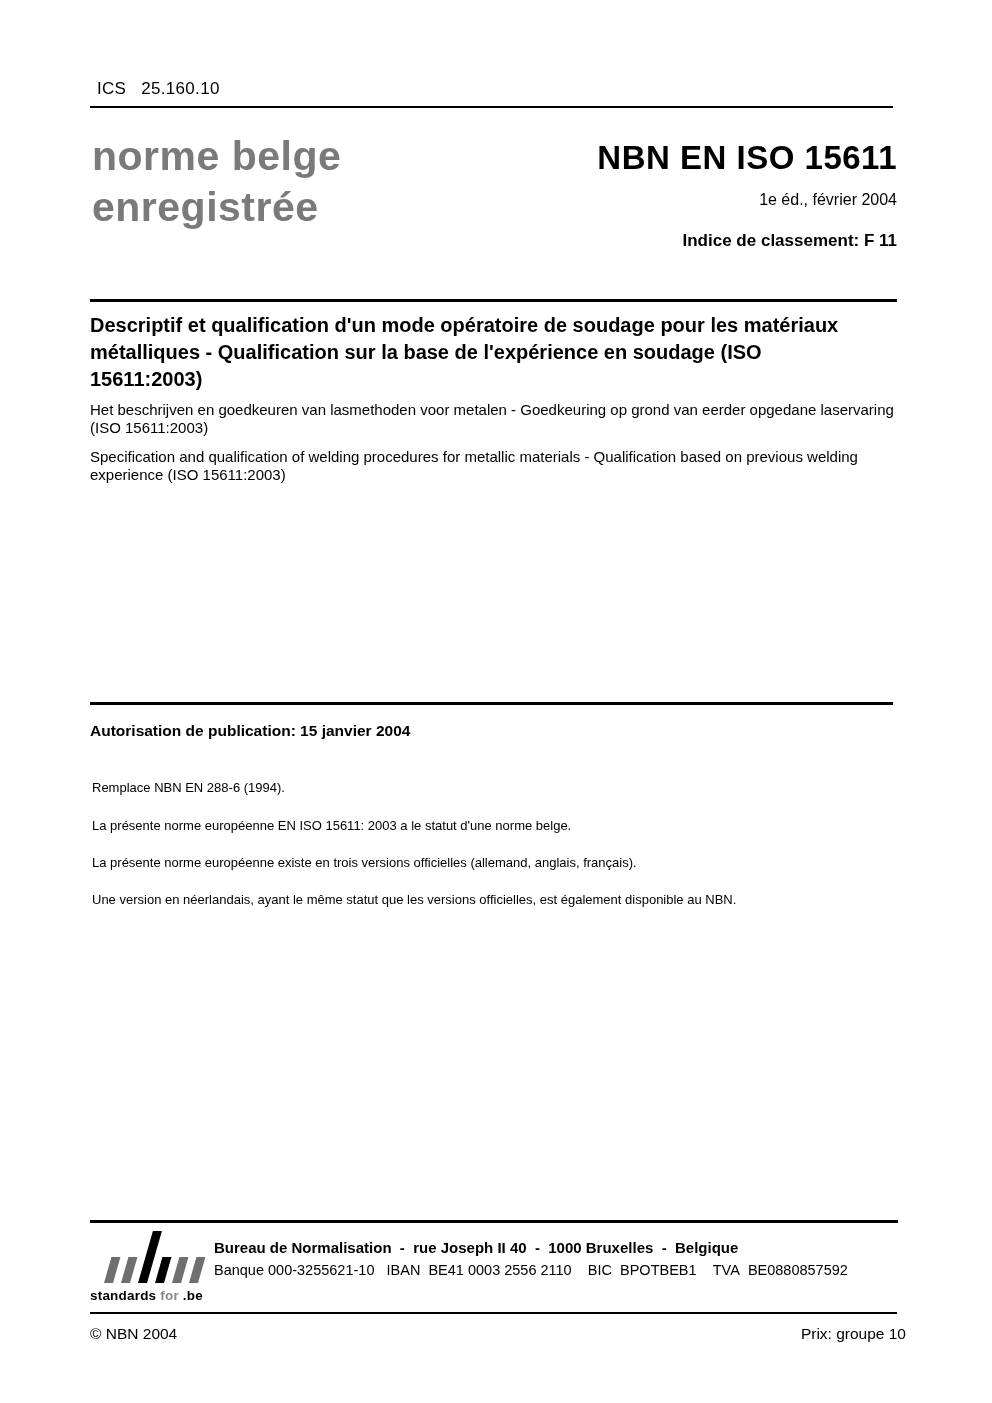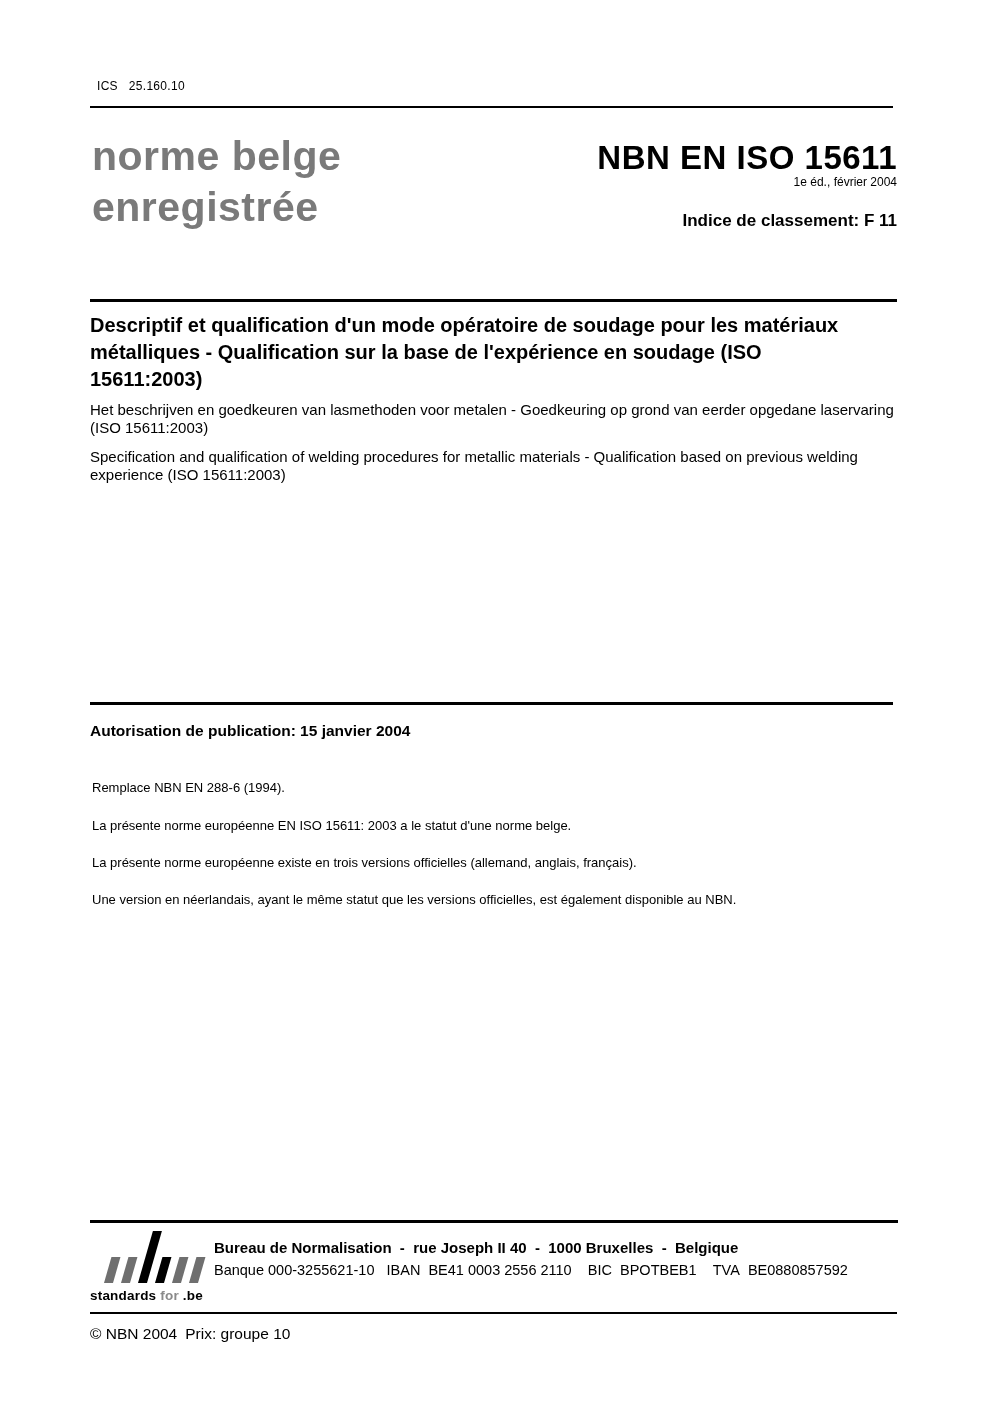--- a/index.html
+++ b/index.html
@@ -15,33 +15,33 @@
   }
   .rule { position: absolute; background: #000000; }
   .rule-1 { left: 90px;  top: 106px;  width: 803px; height: 2px; }
   .rule-2 { left: 90px;  top: 299px;  width: 807px; height: 3px; }
   .rule-3 { left: 90px;  top: 702px;  width: 803px; height: 3px; }
   .rule-4 { left: 90px;  top: 1220px; width: 808px; height: 3px; }
   .rule-5 { left: 90px;  top: 1312px; width: 807px; height: 2px; }
 
   .ics {
     position: absolute; left: 97px; top: 79px;
-    font-size: 12px; letter-spacing: 0.3px;
+    font-size: 17px; letter-spacing: 0.3px;
   }
   .doc-type {
     position: absolute; left: 92px; top: 131px;
     font-size: 41px; font-weight: bold; 
     line-height: 51px; color: #7a7a7a; letter-spacing: 0.5px;
   }
   .head-right {
     position: absolute; right: 95px; top: 141px;
     text-align: right;
   }
   .std-number { font-size: 33px; font-weight: bold; letter-spacing: 0.5px; line-height: 34px; }
-  .edition { font-size: 12px; }
+  .edition { font-size: 16px; margin-top: 16px; }
   .classement { font-size: 17px; font-weight: bold; margin-top: 22px; }
 
   .title-fr {
     position: absolute; left: 90px; top: 312px; width: 782px;
     font-size: 20px; font-weight: bold; line-height: 27px;
   }
   .title-nl {
     position: absolute; left: 90px; top: 401px; width: 815px;
     font-size: 15px; line-height: 18px;
   }
@@ -76,21 +76,21 @@
     letter-spacing: 0.2px; white-space: nowrap;
   }
   .logo-tagline .gray { color: #8a8a8a; font-weight: bold; }
 
   .footer-block { position: absolute; left: 214px; top: 1236px; width: 690px; }
   .footer-line { font-size: 14.5px; line-height: 23px; white-space: nowrap; }
   .footer-line.bold { font-size: 15px; font-weight: bold; }
 
   .bottom-row {
     position: absolute; left: 90px; top: 1325px; width: 816px;
-    display: flex; 
+    display: flex; justify-content: space-between;
     font-size: 15.5px;
     gap: 8px;
   }
 </style>
 </head>
 <body>
 
 <div class="page">
 
   <div class="ics">ICS&nbsp;&nbsp;&nbsp;25.160.10</div>

